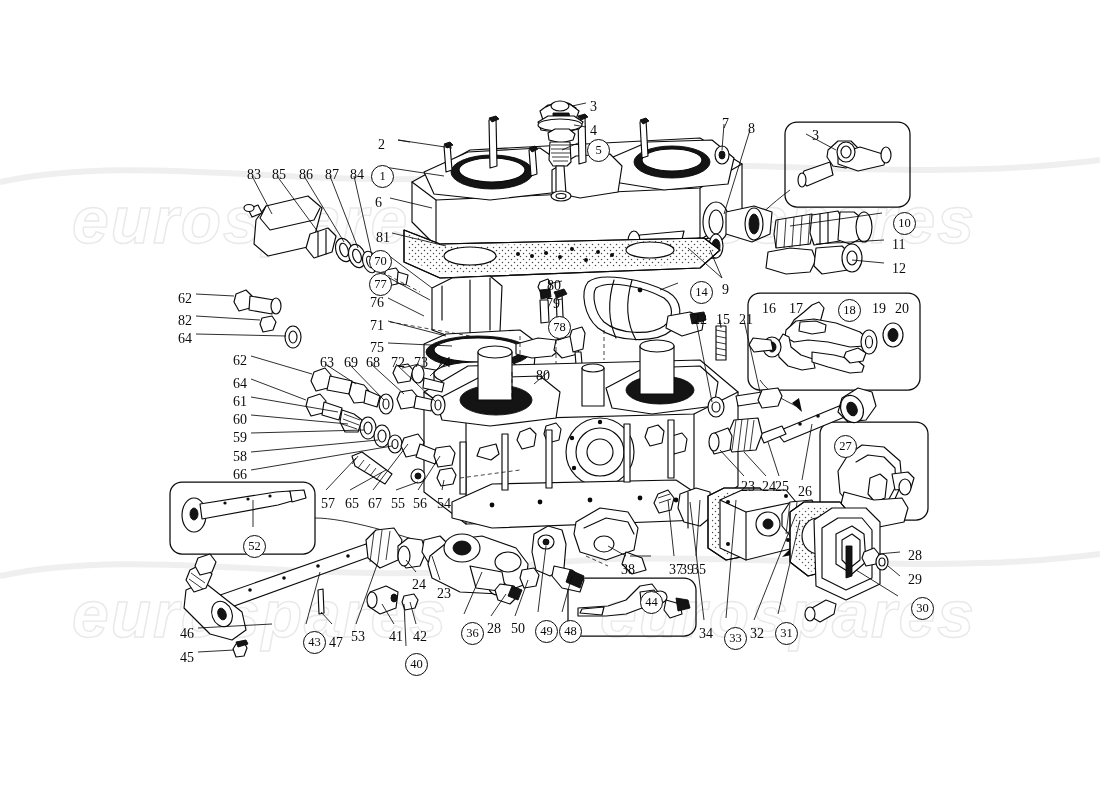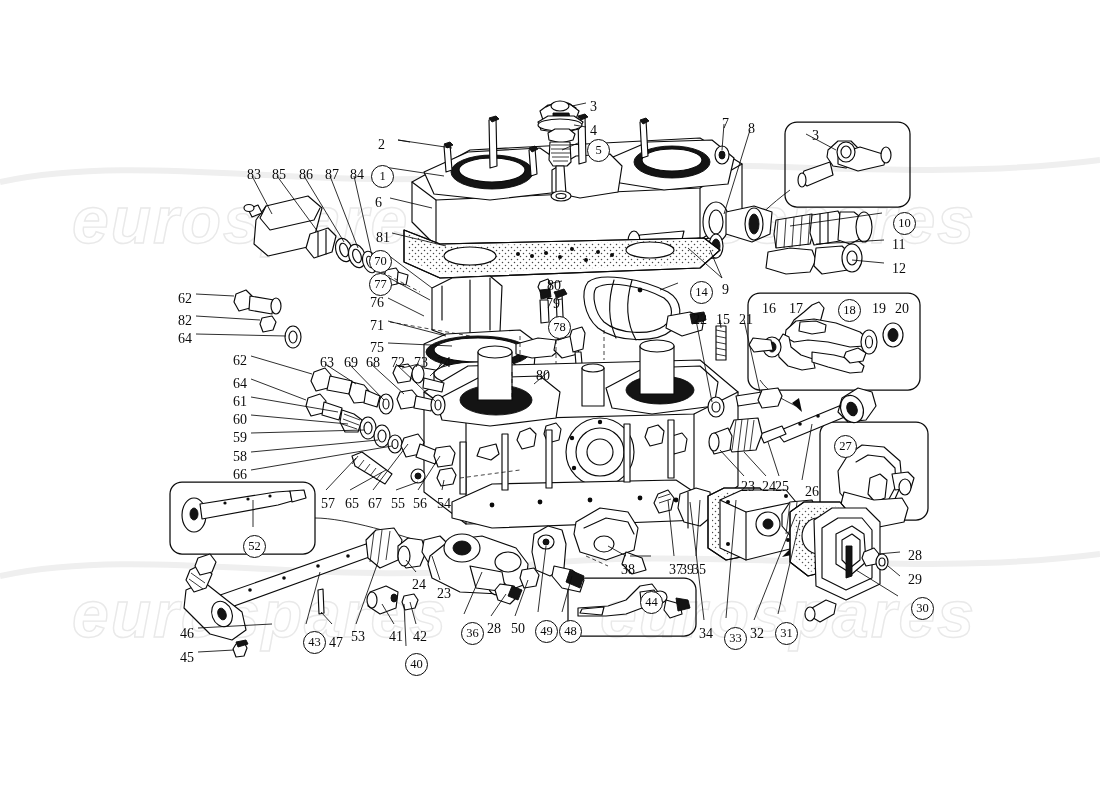--- a/index.html
+++ b/index.html
@@ -758,21 +758,21 @@
       <div class="lbl" style="left: 233px; top: 377px;">64</div>
       <div class="lbl" style="left: 233px; top: 395px;">61</div>
       <div class="lbl" style="left: 233px; top: 413px;">60</div>
       <div class="lbl" style="left: 233px; top: 431px;">59</div>
       <div class="lbl" style="left: 233px; top: 450px;">58</div>
       <div class="lbl" style="left: 233px; top: 468px;">66</div>
       <div class="lbl circ" style="left: 834px; top: 435px;">27</div>
       <div class="lbl" style="left: 741px; top: 480px;">23</div>
       <div class="lbl" style="left: 762px; top: 480px;">24</div>
       <div class="lbl" style="left: 775px; top: 480px;">25</div>
-      <div class="lbl" style="left: 798px; top: 485px; margin-left: 7px;">26</div>
+      <div class="lbl" style="left: 798px; top: 485px;">26</div>
       <div class="lbl" style="left: 321px; top: 497px;">57</div>
       <div class="lbl" style="left: 345px; top: 497px;">65</div>
       <div class="lbl" style="left: 368px; top: 497px;">67</div>
       <div class="lbl" style="left: 391px; top: 497px;">55</div>
       <div class="lbl" style="left: 413px; top: 497px;">56</div>
       <div class="lbl" style="left: 437px; top: 497px;">54</div>
       <div class="lbl circ" style="left: 243px; top: 535px;">52</div>
       <div class="lbl" style="left: 908px; top: 549px;">28</div>
       <div class="lbl" style="left: 908px; top: 573px;">29</div>
       <div class="lbl circ" style="left: 911px; top: 597px;">30</div>

